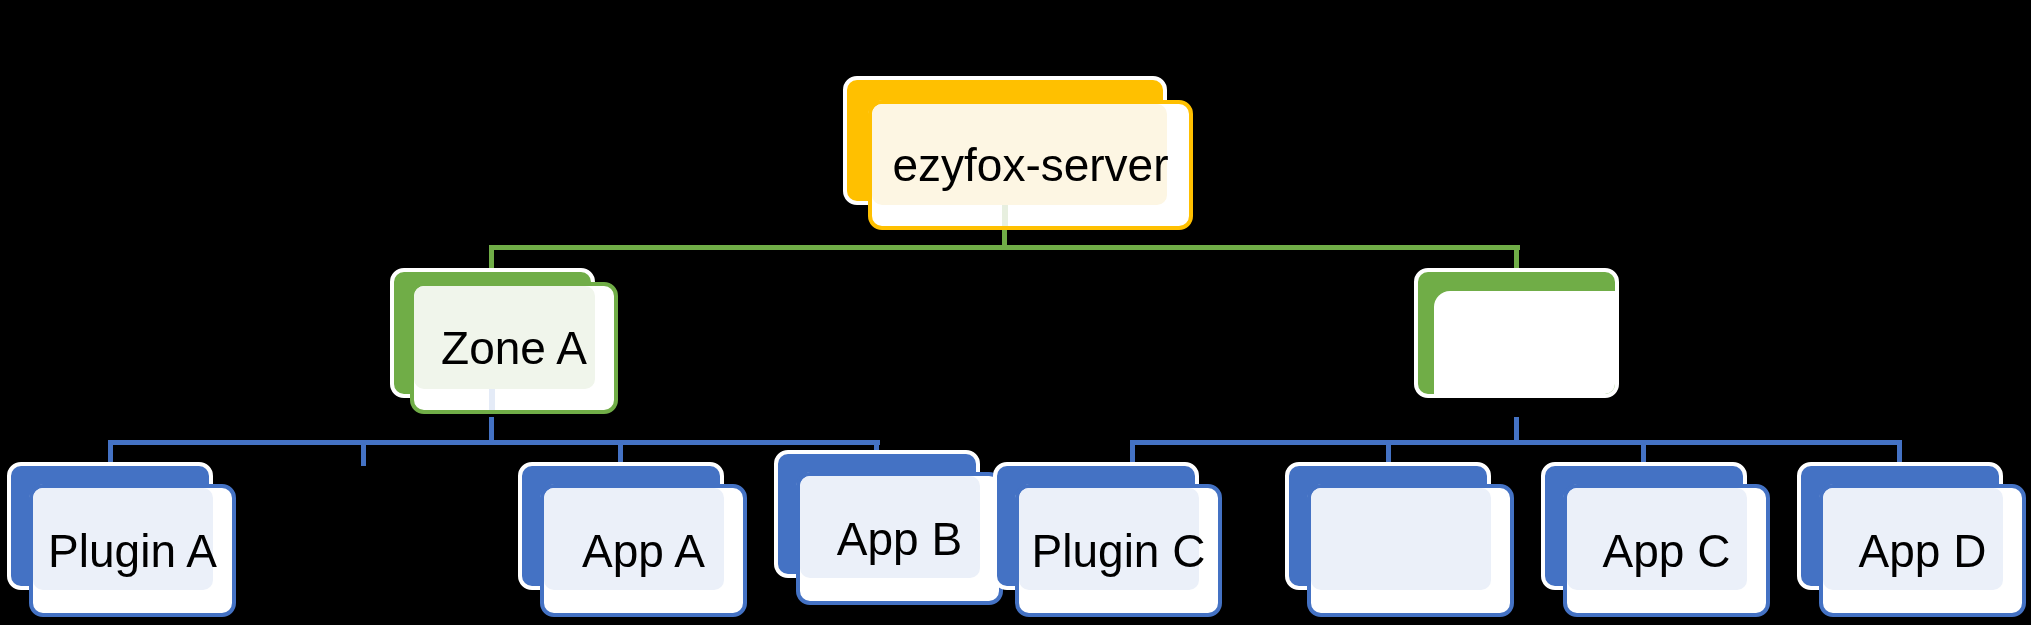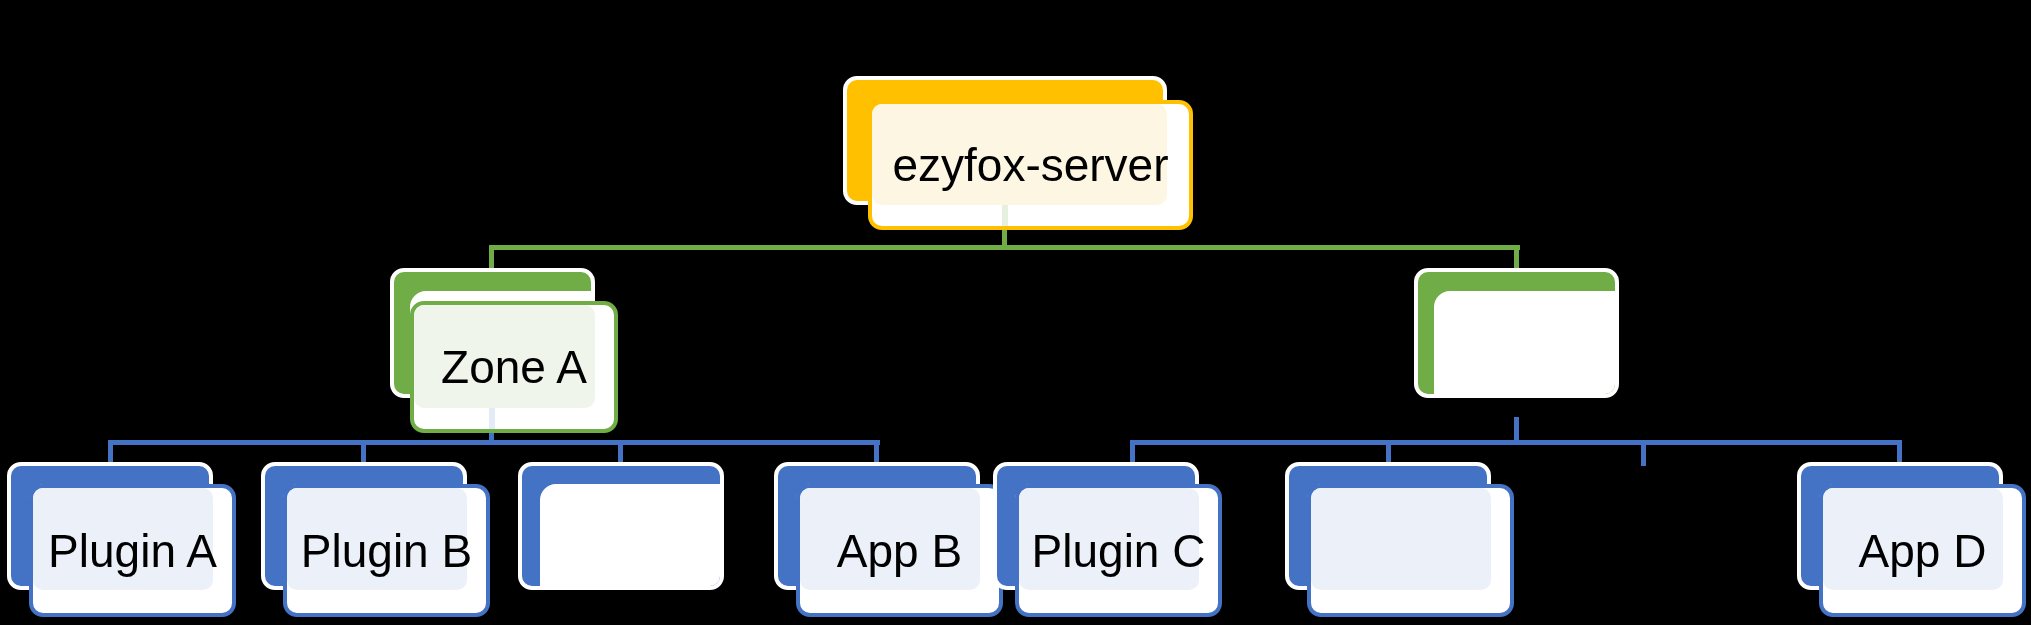--- a/index.html
+++ b/index.html
@@ -27,21 +27,21 @@
   .n-root .back{width:324px;height:129px;background:var(--gold,#FFC000);}
   .n-root .halo{left:21px;top:20px;width:333px;height:138px;}
   .n-root .front{left:25px;top:24px;width:325px;height:130px;border-color:var(--gold,#FFC000);}
   .n-root .tint{width:295px;height:101px;background:var(--gold-tint,#FDF6E3);}
   .n-root .ghost{left:130px;top:101px;width:6px;height:21px;background:var(--green-ghost,#E7EFDF);}
 
   
   .n-zone{width:228px;height:155px;}
   .n-zone .back{width:205px;height:130px;background:var(--green,#70AD47);}
   .n-zone .halo{left:16px;top:19px;width:216px;height:140px;}
-  .n-zone .front{left:20px;top:33px;width:208px;height:132px;border-color:var(--green,#70AD47);justify-content:center;}
+  .n-zone .front{left:20px;top:14px;width:208px;height:132px;border-color:var(--green,#70AD47);justify-content:center;}
   .n-zone .tint{width:181px;height:103px;background:var(--green-tint,#F0F5EB);}
   .n-zone .ghost{left:75px;top:103px;width:6px;height:21px;background:var(--blue-ghost,#E4EBF7);}
 
   
   .n-leaf{width:229px;height:155px;text-align:right;}
   .n-leaf .back{width:206px;height:128px;background:var(--blue,#4472C4);}
   .n-leaf .halo{left:18px;top:18px;width:215px;height:141px;}
   .n-leaf .front{left:22px;top:22px;width:207px;height:133px;border-color:var(--blue,#4472C4);}
   .n-leaf .tint{width:180px;height:102px;background:var(--blue-tint,#EBF0F9);}
 </style>
@@ -100,37 +100,32 @@
   <div class="node n-leaf" style="left:7px;top:430px">
     <div class="back">
         <div class="halo"></div>
       </div>
     <div class="front">
       <div class="tint"></div>
       <span class="label">Plugin A</span>
     </div>
   </div>
 
-  <div class="node n-leaf" style="left:261px;top:430px">
+
+  <div class="node n-leaf" style="left:518px;top:430px">
     <div class="back">
         <div class="halo"></div>
       </div>
     <div class="front">
       <div class="tint"></div>
-      <span class="label">Plugin B</span>
+      <span class="label">App A</span>
     </div>
   </div>
 
-  <div class="node n-leaf" style="left:518px;top:430px">
-    <div class="back">
-        <div class="halo"></div>
-      </div>
-  </div>
-
-  <div class="node n-leaf" style="left:774px;top:430px">
+  <div class="node n-leaf" style="left:774px;top:418px">
     <div class="back">
         <div class="halo"></div>
       </div>
     <div class="front">
       <div class="tint"></div>
       <span class="label">App B</span>
     </div>
   </div>
 
   <div class="node n-leaf" style="left:993px;top:430px">
@@ -145,20 +140,29 @@
 
   <div class="node n-leaf" style="left:1285px;top:430px">
     <div class="back">
         <div class="halo"></div>
       </div>
     <div class="front">
       <div class="tint"></div>
     </div>
   </div>
 
+  <div class="node n-leaf" style="left:1541px;top:430px">
+    <div class="back">
+        <div class="halo"></div>
+      </div>
+    <div class="front">
+      <div class="tint"></div>
+      <span class="label">App C</span>
+    </div>
+  </div>
 
   <div class="node n-leaf" style="left:1797px;top:430px">
     <div class="back">
         <div class="halo"></div>
       </div>
     <div class="front">
       <div class="tint"></div>
       <span class="label">App D</span>
     </div>
   </div>

